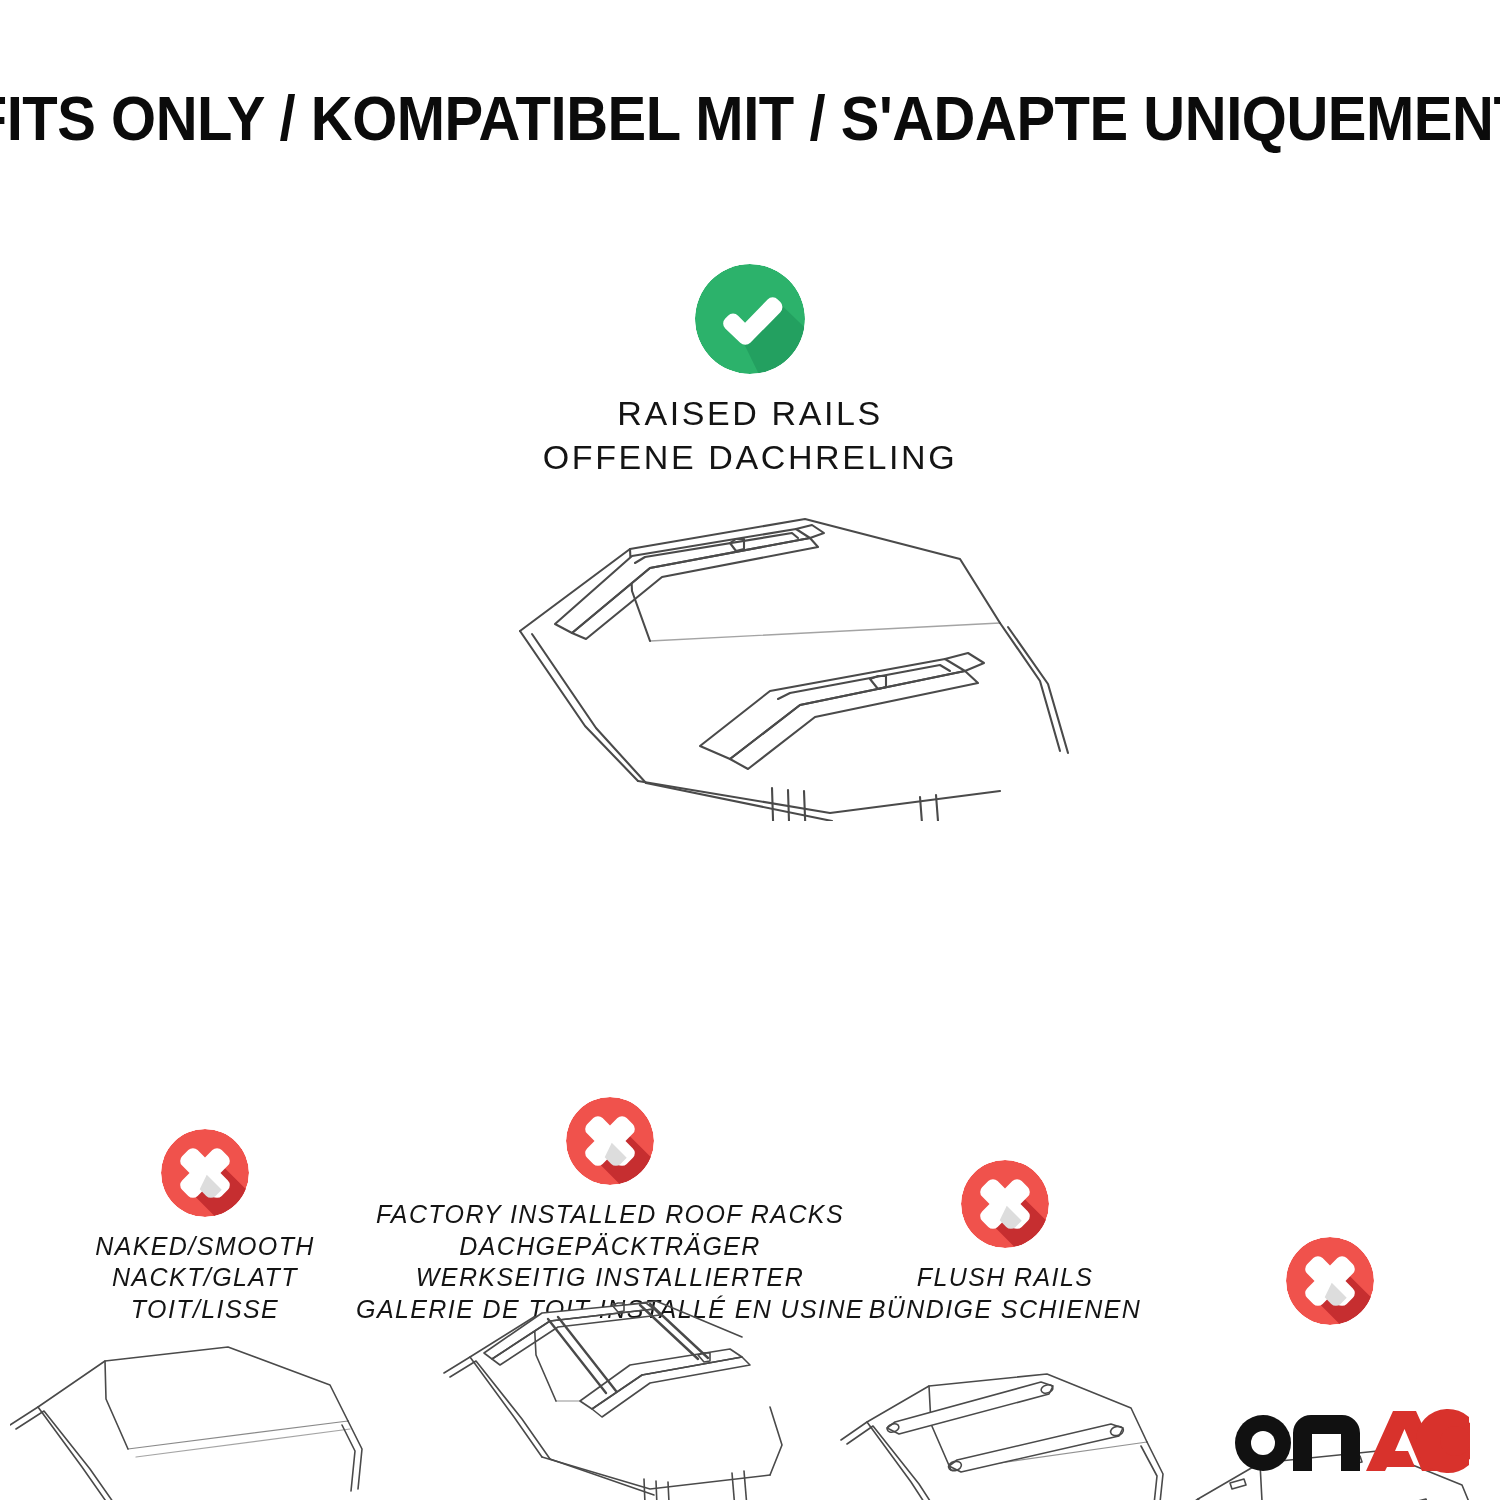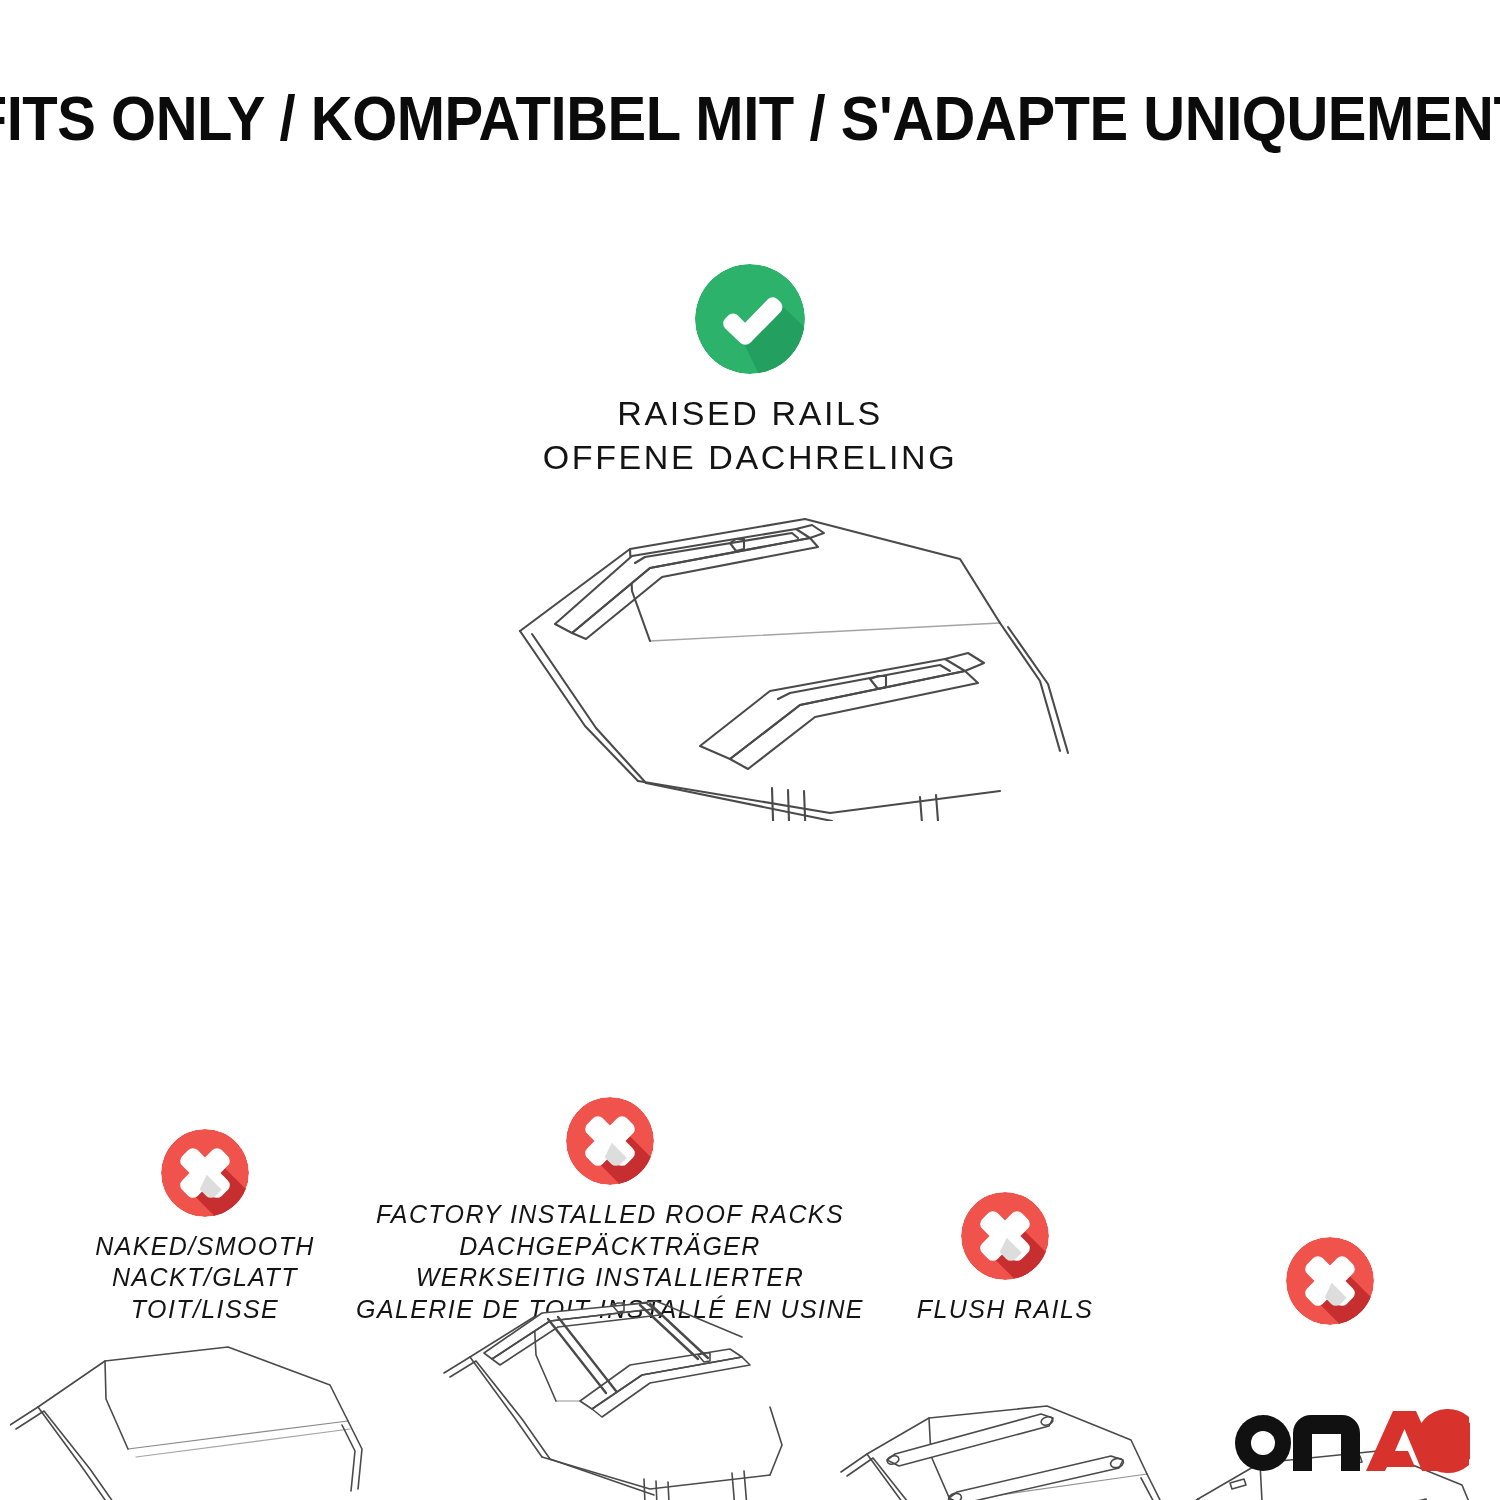--- a/index.html
+++ b/index.html
@@ -307,20 +307,21 @@
         <g clip-path="url(#clipX3)">
           <circle cx="50" cy="50" r="50" fill="#F0524C"></circle>
           <path d="M50 36 L64 36 L100 72 L100 100 L62 100 L36 74 L50 60 Z" fill="#B52025" opacity="0.72"></path>
           <path d="M31 24 a7.5 7.5 0 0 1 10.6 0 L50 32.4 L58.4 24 a7.5 7.5 0 0 1 10.6 0 l7 7 a7.5 7.5 0 0 1 0 10.6 L67.6 50 L76 58.4 a7.5 7.5 0 0 1 0 10.6 l-7 7 a7.5 7.5 0 0 1 -10.6 0 L50 67.6 L41.6 76 a7.5 7.5 0 0 1 -10.6 0 l-7 -7 a7.5 7.5 0 0 1 0 -10.6 L32.4 50 L24 41.6 a7.5 7.5 0 0 1 0 -10.6 Z" fill="#FFFFFF"></path>
           <path d="M52 52 L69 69 a7.5 7.5 0 0 1 0 0 l-7 7 a7.5 7.5 0 0 1 -10.6 0 L44 68.6 Z" fill="#DDDDDD"></path>
         </g>
       </svg>
     </div>
     <div class="reject-labels">
       <div>FLUSH RAILS</div>
+      <div>BÜNDIGE SCHIENEN</div>
     </div>
     <div class="reject-figure">
       <svg viewBox="0 0 360 250" xmlns="http://www.w3.org/2000/svg" fill="none" stroke="#4A4A4A" stroke-width="1.6" stroke-linecap="round" stroke-linejoin="round">
         <path d="M42 62 L104 26 L222 14 L306 48 L322 82"></path>
         <path d="M16 80 L42 62 L86 122 L112 162"></path>
         <path d="M22 84 L48 66 L94 124 L120 164"></path>
         <path d="M112 162 L220 194 L338 180"></path>
         <path d="M120 164 L224 200"></path>
         <path d="M322 82 L338 114 L334 152"></path>
         <path d="M316 86 L332 116 L328 154"></path>

